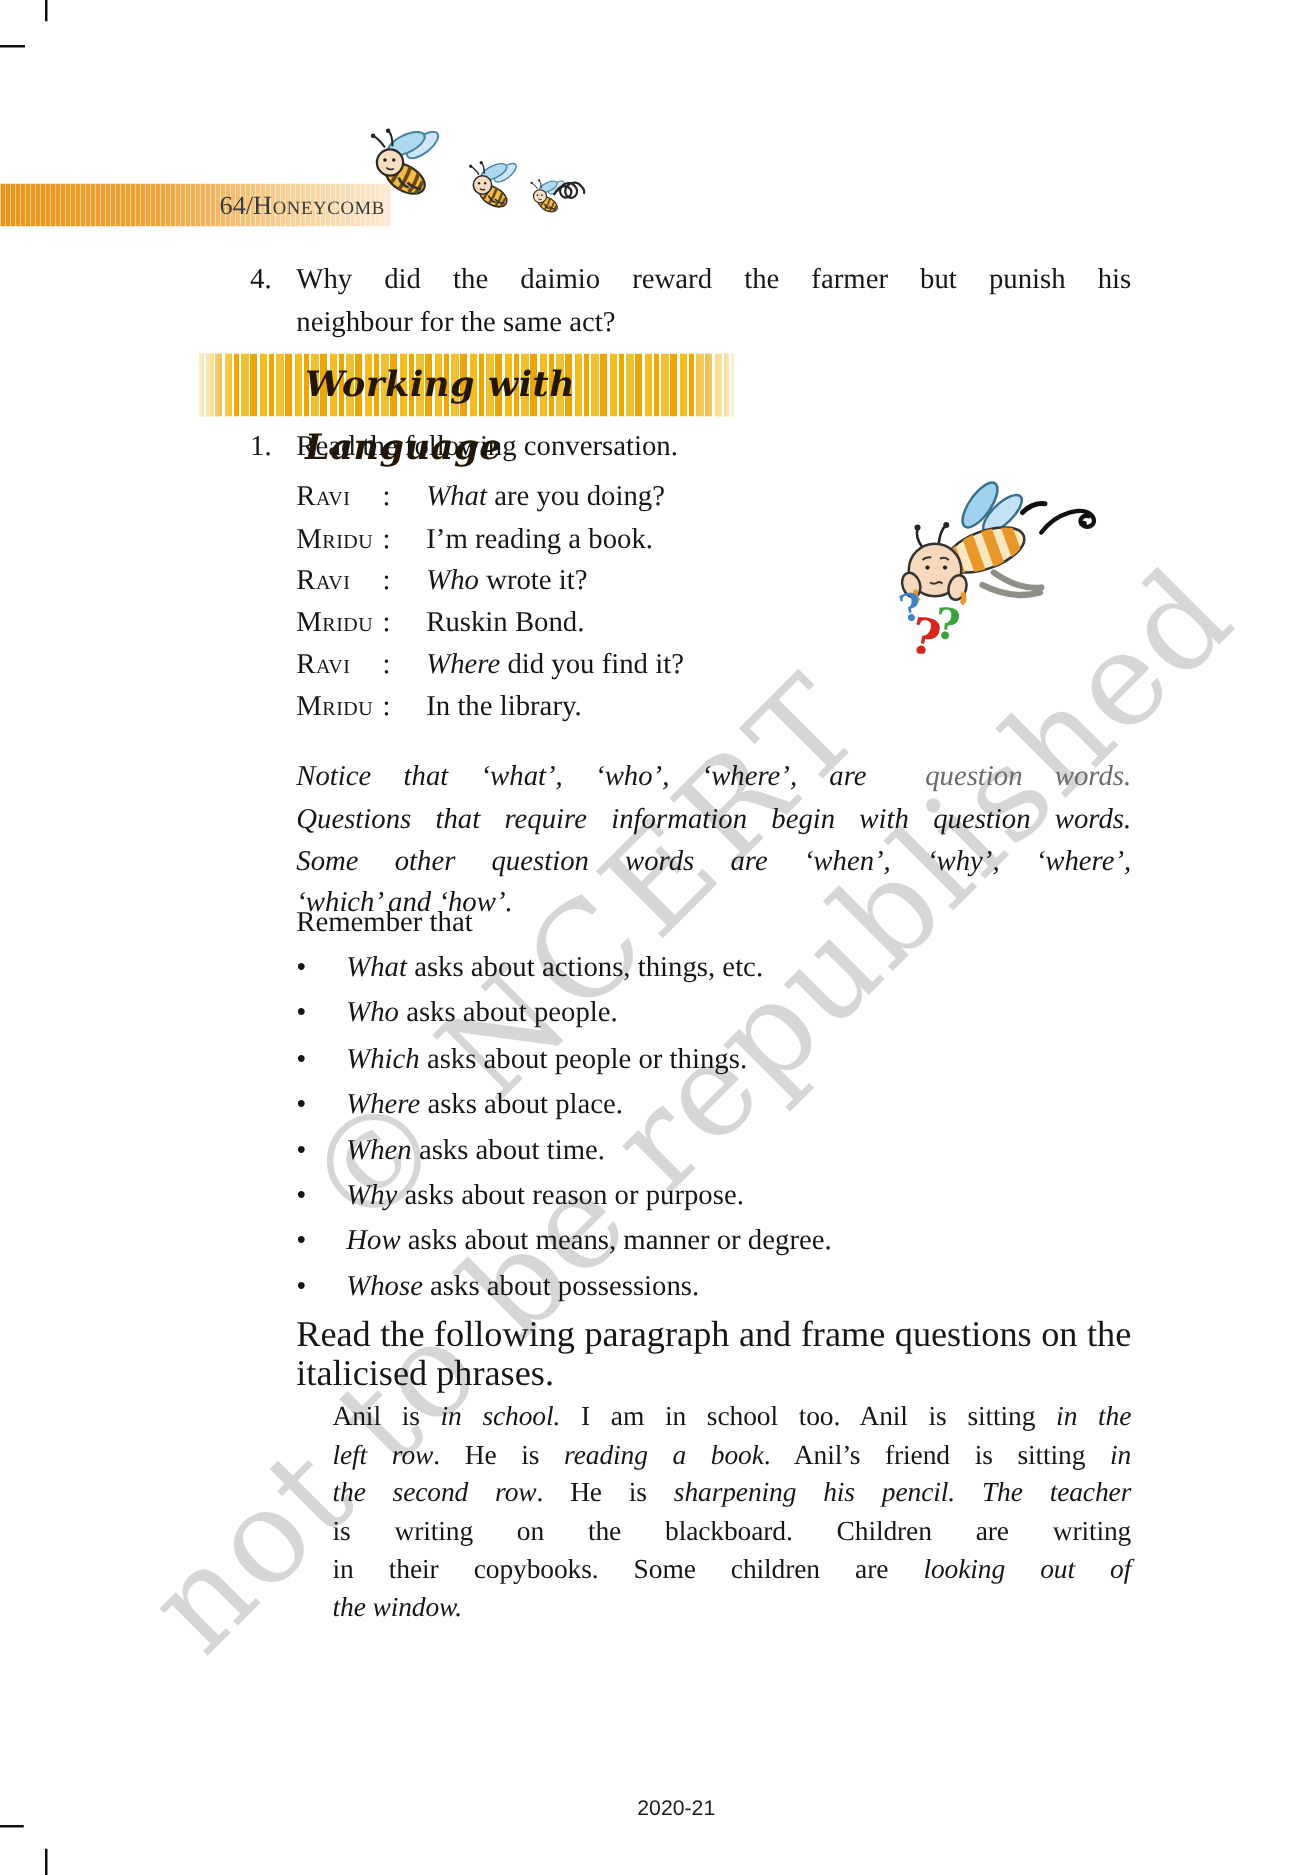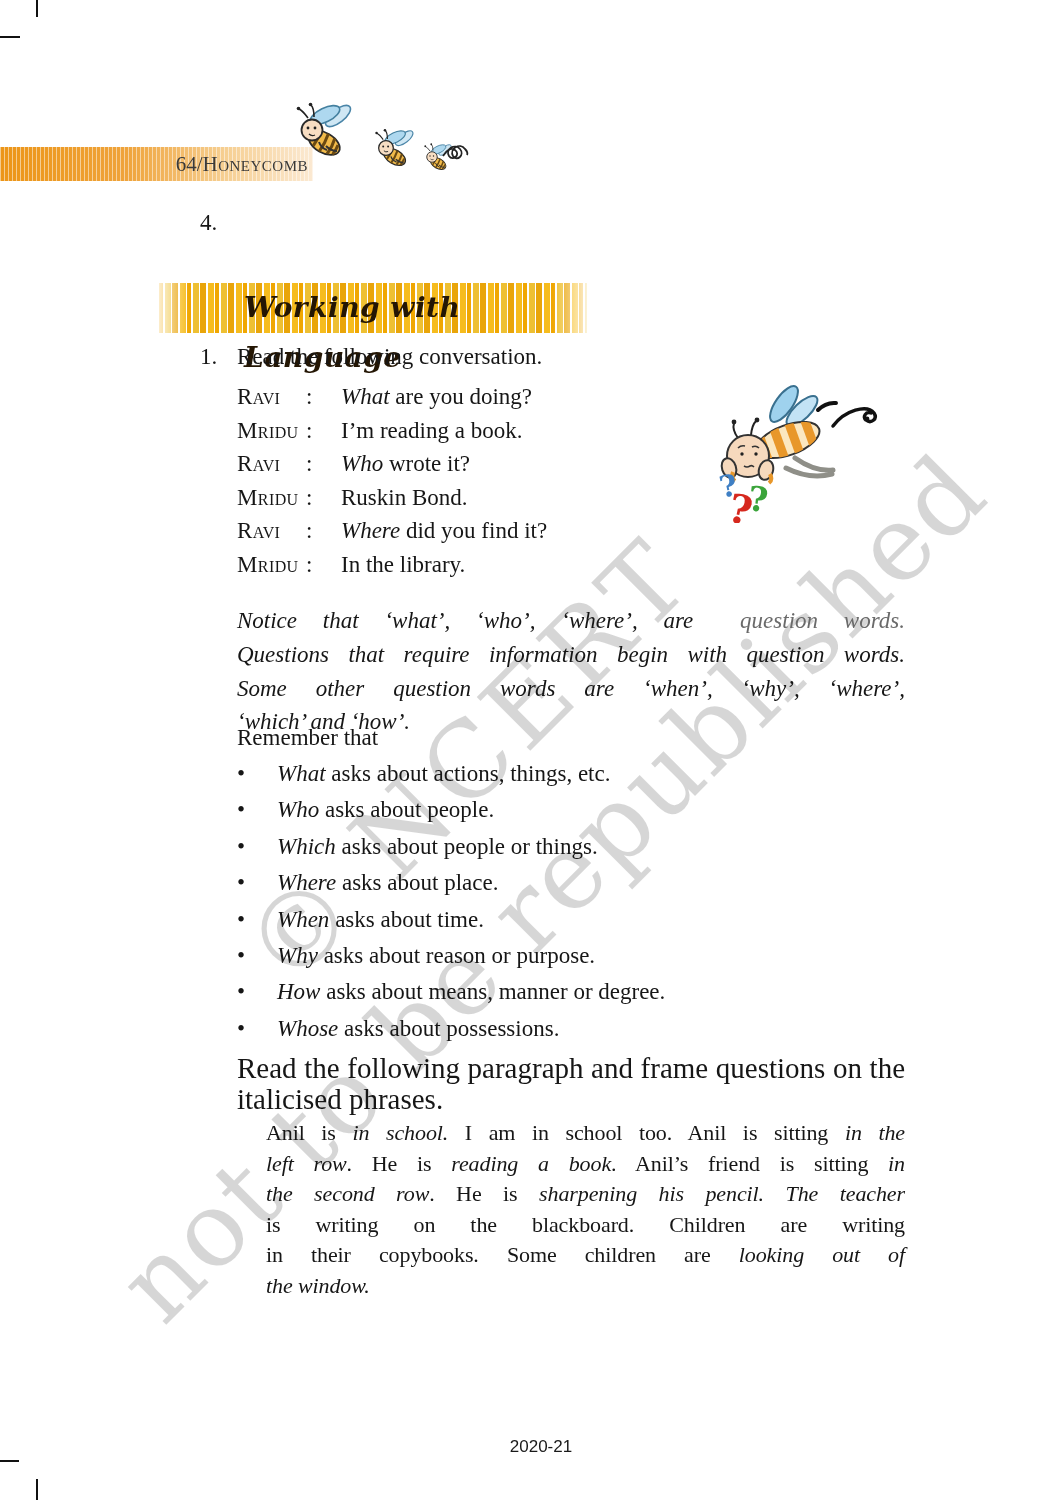--- a/index.html
+++ b/index.html
@@ -94,20 +94,24 @@
       </g>
     </defs>
     <use href="#hb" transform="translate(24,40)"></use>
     <use href="#hb" transform="translate(98,58) scale(0.7)"></use>
     <use href="#hb" transform="translate(144,67) scale(0.5)"></use>
     <path d="M155,66 q6,-10 12,-6 c6,4 -2,12 -6,6 c-4,-7 6,-13 11,-7 c5,6 -3,13 -7,7 c-4,-7 7,-14 12,-7 c2,2 3,4 2,6" stroke="#222" stroke-width="1.8" fill="none"></path>
   </svg>
 
   <div class="blk numbered" id="q4">
     <span class="num">4.</span>
+    <div class="body">
+        <div class="line just"><span>Why did the daimio reward the farmer but punish his</span></div>
+        <div class="line"><span>neighbour for the same act?</span></div>
+      </div>
   </div>
 
   <div class="blk" id="section-band">
     <div class="title">Working with Language</div>
   </div>
 
   <div class="blk numbered" id="ex1">
     <span class="num">1.</span>
     <span>Read the following conversation.</span>
   </div>

